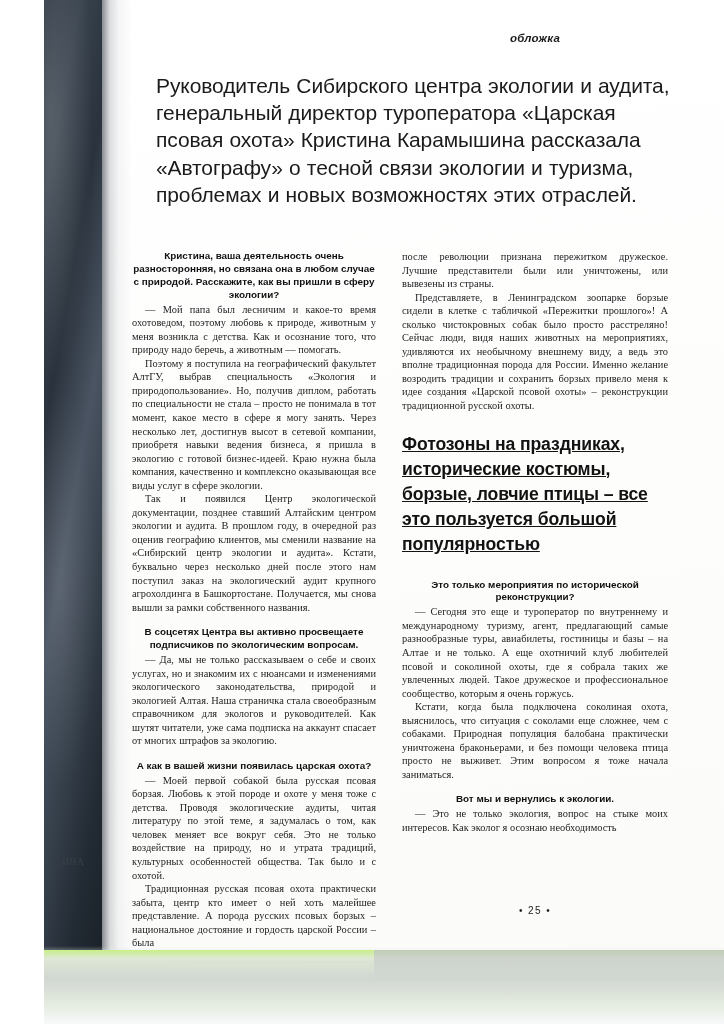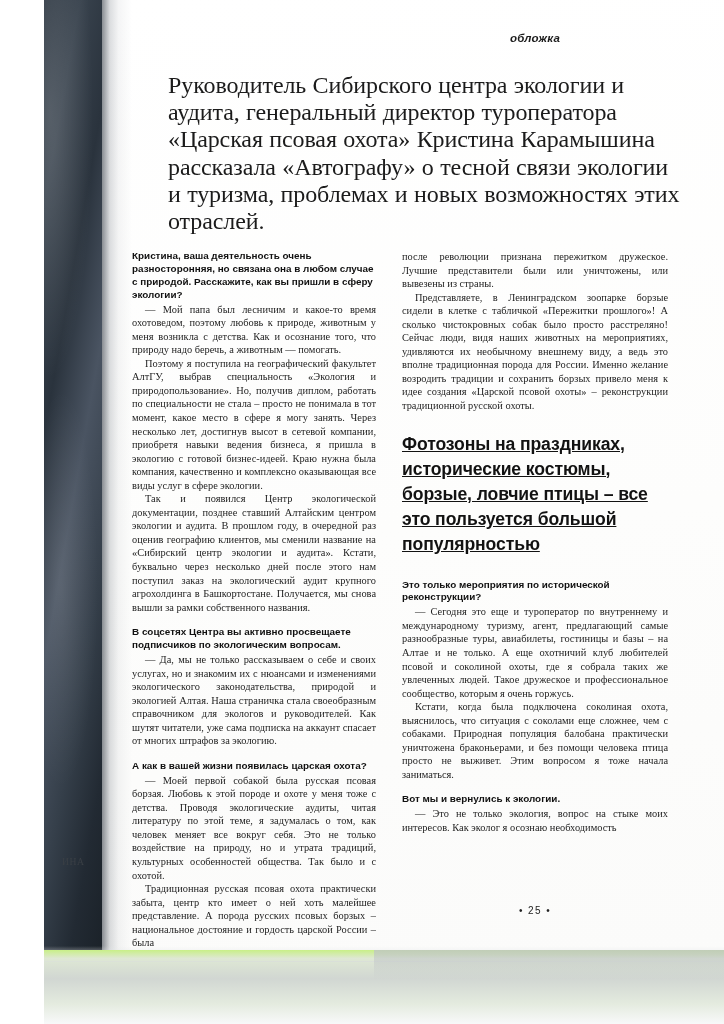--- a/index.html
+++ b/index.html
@@ -101,24 +101,24 @@
     font-family: "Liberation Sans", sans-serif;
     font-weight: bold;
     font-style: italic;
     font-size: 11.5px;
     letter-spacing: .2px;
     color: #1c1c1c;
   }
 
   .headline {
     position: absolute;
-    left: 124px; top: 72px;
+    left: 112px; top: 72px;
     width: 516px;
-    font-family: Liberation Serif, serif;
-    font-size: 24px;
+    font-family: Liberation Sans, sans-serif;
+    font-size: 21px;
     line-height: 27.2px;
     color: #1b1b1b;
     letter-spacing: -0.1px;
     word-spacing: .5px;
   }
 
   
   .col {
     position: absolute;
     top: 250px;
@@ -130,21 +130,21 @@
   }
   .col-left  { left: 88px; }
   .col-right { left: 358px; width: 266px; }
 
   .q {
     font-family: "Liberation Sans", sans-serif;
     font-weight: bold;
     font-size: 9.9px;
     line-height: 12.9px;
     color: #111111;
-    text-align: left;
+    text-align: center;
     margin-bottom: 1px;
   }
   .q.spaced { margin-top: 12px; }
 
   .p { text-indent: 13px; }
   .p.cont { text-indent: 0; }
 
   
   .pullquote {
     font-family: "Liberation Sans", sans-serif;

